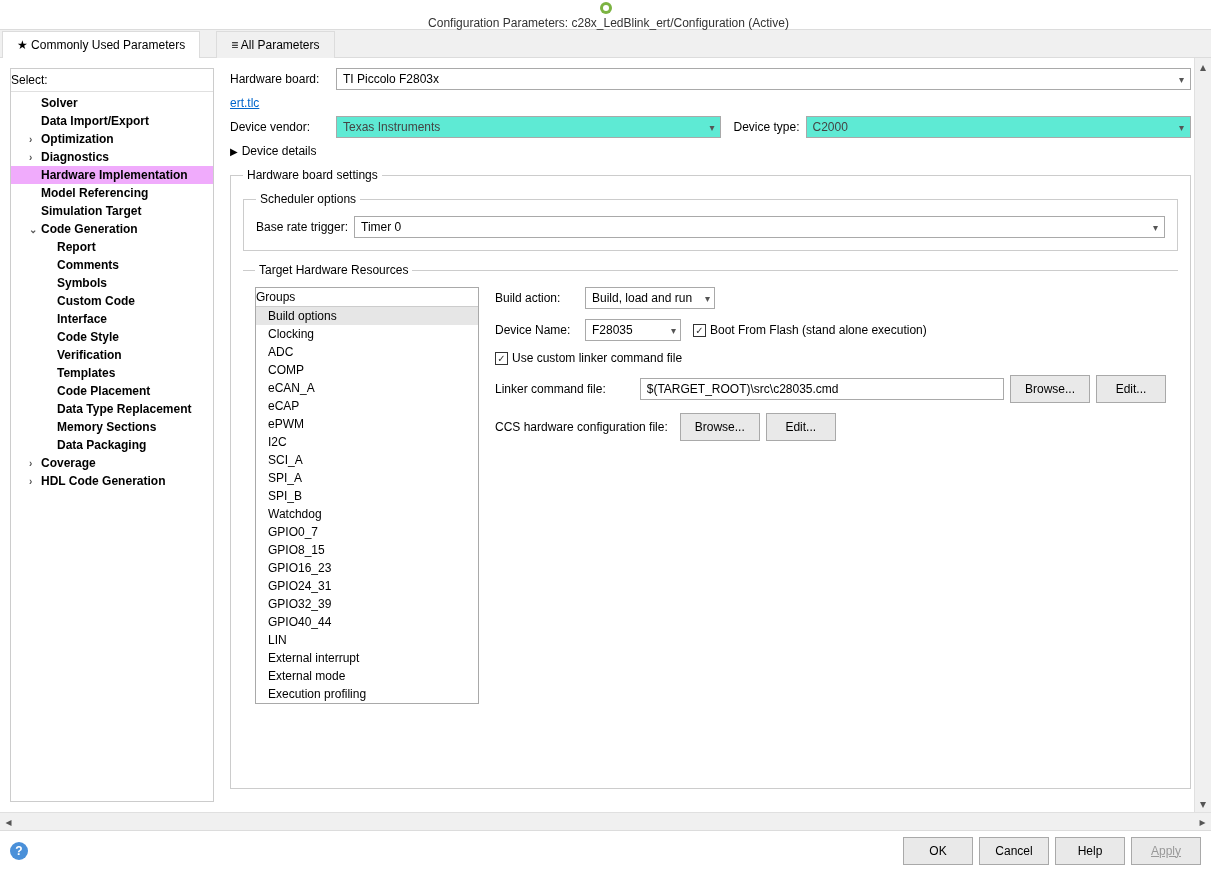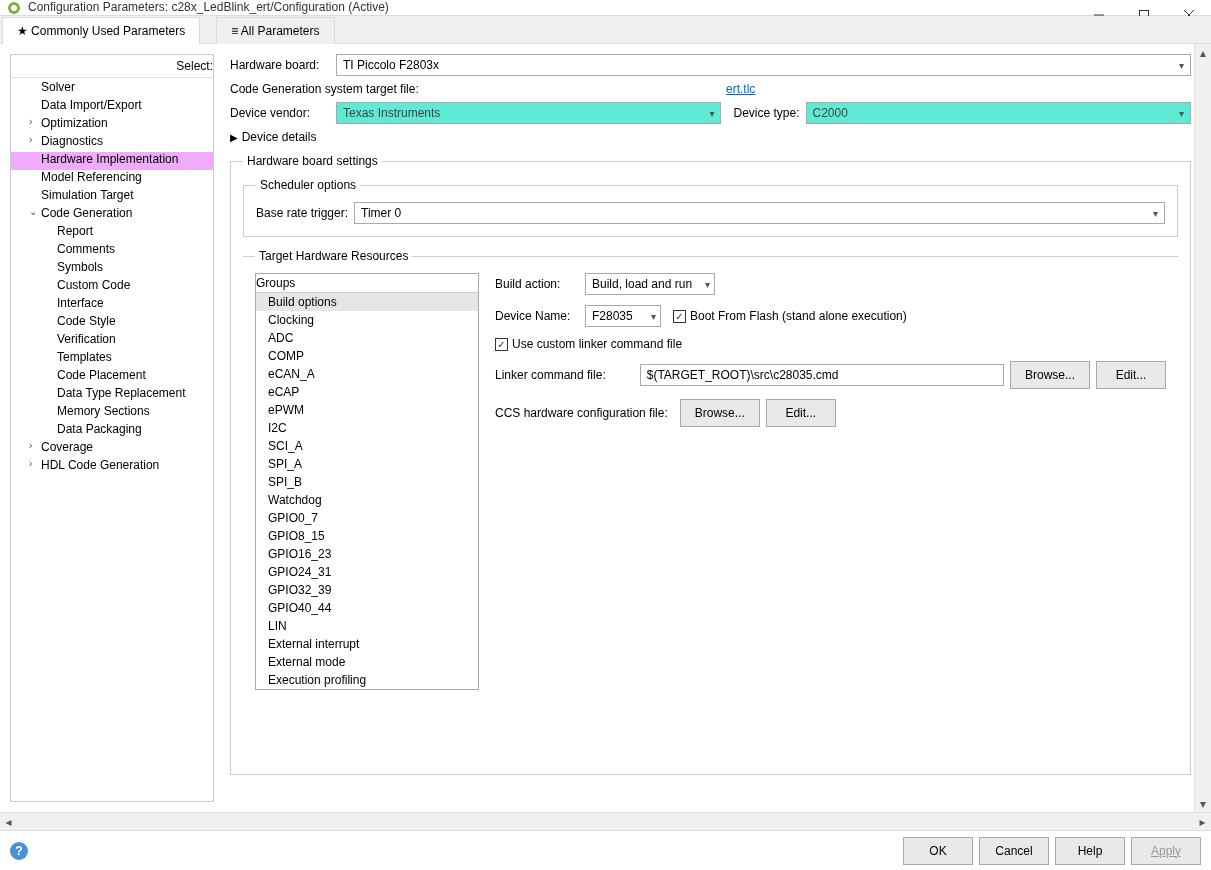--- a/index.html
+++ b/index.html
@@ -1,37 +1,37 @@
 <!DOCTYPE html>
 <html><head>
 <meta charset="utf-8">
 <style>
 * { box-sizing: border-box; margin: 0; padding: 0; font-family: "Segoe UI", Arial, sans-serif; font-size: 12px; }
 body { background: #fff; width: 1211px; height: 870px; display: flex; flex-direction: column; overflow: hidden; }
-.titlebar { height: 16px; display: flex; padding: 0 0 0 6px; border-bottom: 1px solid #dcdcdc; background: #fff; }
+.titlebar { height: 30px; display: flex; align-items: center; padding: 0 0 0 6px; border-bottom: 1px solid #dcdcdc; background: #fff; flex-direction: column; }
 .titlebar .icon { width: 16px; height: 16px; margin-right: 6px; }
 .titlebar .title { flex: 1; color: #333; }
 .titlebar .winbtns { display: flex; }
 .titlebar .winbtn { width: 45px; height: 30px; display: flex; align-items: center; justify-content: center; color: #333; }
 .tabbar { height: 28px; background: #f0f0f0; border-bottom: 1px solid #dcdcdc; display: flex; align-items: flex-end; padding-left: 2px; }
 .tab { padding: 6px 14px; border: 1px solid #dcdcdc; border-bottom: none; background: #f0f0f0; margin-right: 16px; position: relative; top: 1px; }
 .tab.active { background: #fff; }
 .outer-scroll { flex: 1; background: #fff; position: relative; }
 .main-area { display: flex; height: calc(100% - 18px); }
 .hscroll { height: 18px; background: #f0f0f0; border-top: 1px solid #e0e0e0; display: flex; }
 .hscroll .arrow { width: 17px; display:flex; align-items:center; justify-content:center; color:#555; }
 .hscroll .track { flex:1; }
 .right-vscroll { position: absolute; right: 0; top: 0; bottom: 18px; width: 17px; background: #f0f0f0; border-left: 1px solid #e0e0e0; display:flex; flex-direction:column; }
 .right-vscroll .arrow { height:17px; display:flex; align-items:center; justify-content:center; color:#555; }
 .right-vscroll .track { flex:1; position:relative; }
 
 .sidebar { width: 204px; border: 1px solid #ccc; margin: 10px 0 10px 10px; background: #fff; overflow: hidden; }
-.sidebar .select-hdr { text-align: right; padding: 4px 0; border-bottom: 1px solid #e0e0e0; }
+.sidebar .select-hdr { text-align: left; padding: 4px 0; border-bottom: 1px solid #e0e0e0; }
 .tree { padding: 2px 0; }
-.tree .node { display: flex; height: 18px; padding-left: 14px; white-space: nowrap; }
+.tree .node { display: flex; align-items: center; height: 18px; padding-left: 14px; white-space: nowrap; font-weight: bold; }
 .tree .node.lvl1 { padding-left: 30px; }
 .tree .node.lvl2 { padding-left: 46px; }
 .tree .expander { width: 12px; margin-left: -12px; color: #555; font-size: 10px; }
 .tree .node.selected { background: #f0abfc; }
 
 .content { flex: 1; padding: 10px 20px 10px 16px; overflow: hidden; }
 .row { display: flex; align-items: center; margin-bottom: 6px; }
 .label { white-space: nowrap; margin-right: 6px; }
 .dropdown { flex: 1; height: 22px; border: 1px solid #a9a9a9; background: #5eead4; display: flex; align-items: center; padding: 0 6px; position: relative; color:#444; }
 .dropdown.enabled { background: #fff; color:#000; }
@@ -195,21 +195,20 @@
 
     <div class="content">
       <div class="row">
         <span class="label" style="width:100px">Hardware board:</span>
         <div class="dropdown enabled">
           <span>TI Piccolo F2803x</span>
           <span class="arrow">▾</span>
         </div>
       </div>
       <div class="row">
-        <span class="label" style="width:490px">Code Generation system target file:</span>
         <span class="link">ert.tlc</span>
       </div>
       <div class="row">
         <span class="label" style="width:100px">Device vendor:</span>
         <div class="dropdown" style="flex:1">
           <span>Texas Instruments</span>
           <span class="arrow">▾</span>
         </div>
         <span class="label" style="margin-left:12px">Device type:</span>
         <div class="dropdown" style="flex:1">
@@ -269,21 +268,21 @@
             <div class="thr-right">
               <div class="row">
                 <span class="label" style="width:84px">Build action:</span>
                 <div class="small-dd">
                   <span>Build, load and run</span>
                   <span class="arrow">▾</span>
                 </div>
               </div>
               <div class="row">
                 <span class="label" style="width:84px">Device Name:</span>
-                <div class="small-dd" style="width:76px">
+                <div class="small-dd" style="width:96px">
                   <span>F28035</span>
                   <span class="arrow">▾</span>
                 </div>
                 <div class="chk" style="margin-left:12px">
                   <span class="box">✓</span>
                   <span>Boot From Flash (stand alone execution)</span>
                 </div>
               </div>
               <div class="row">
                 <div class="chk">

